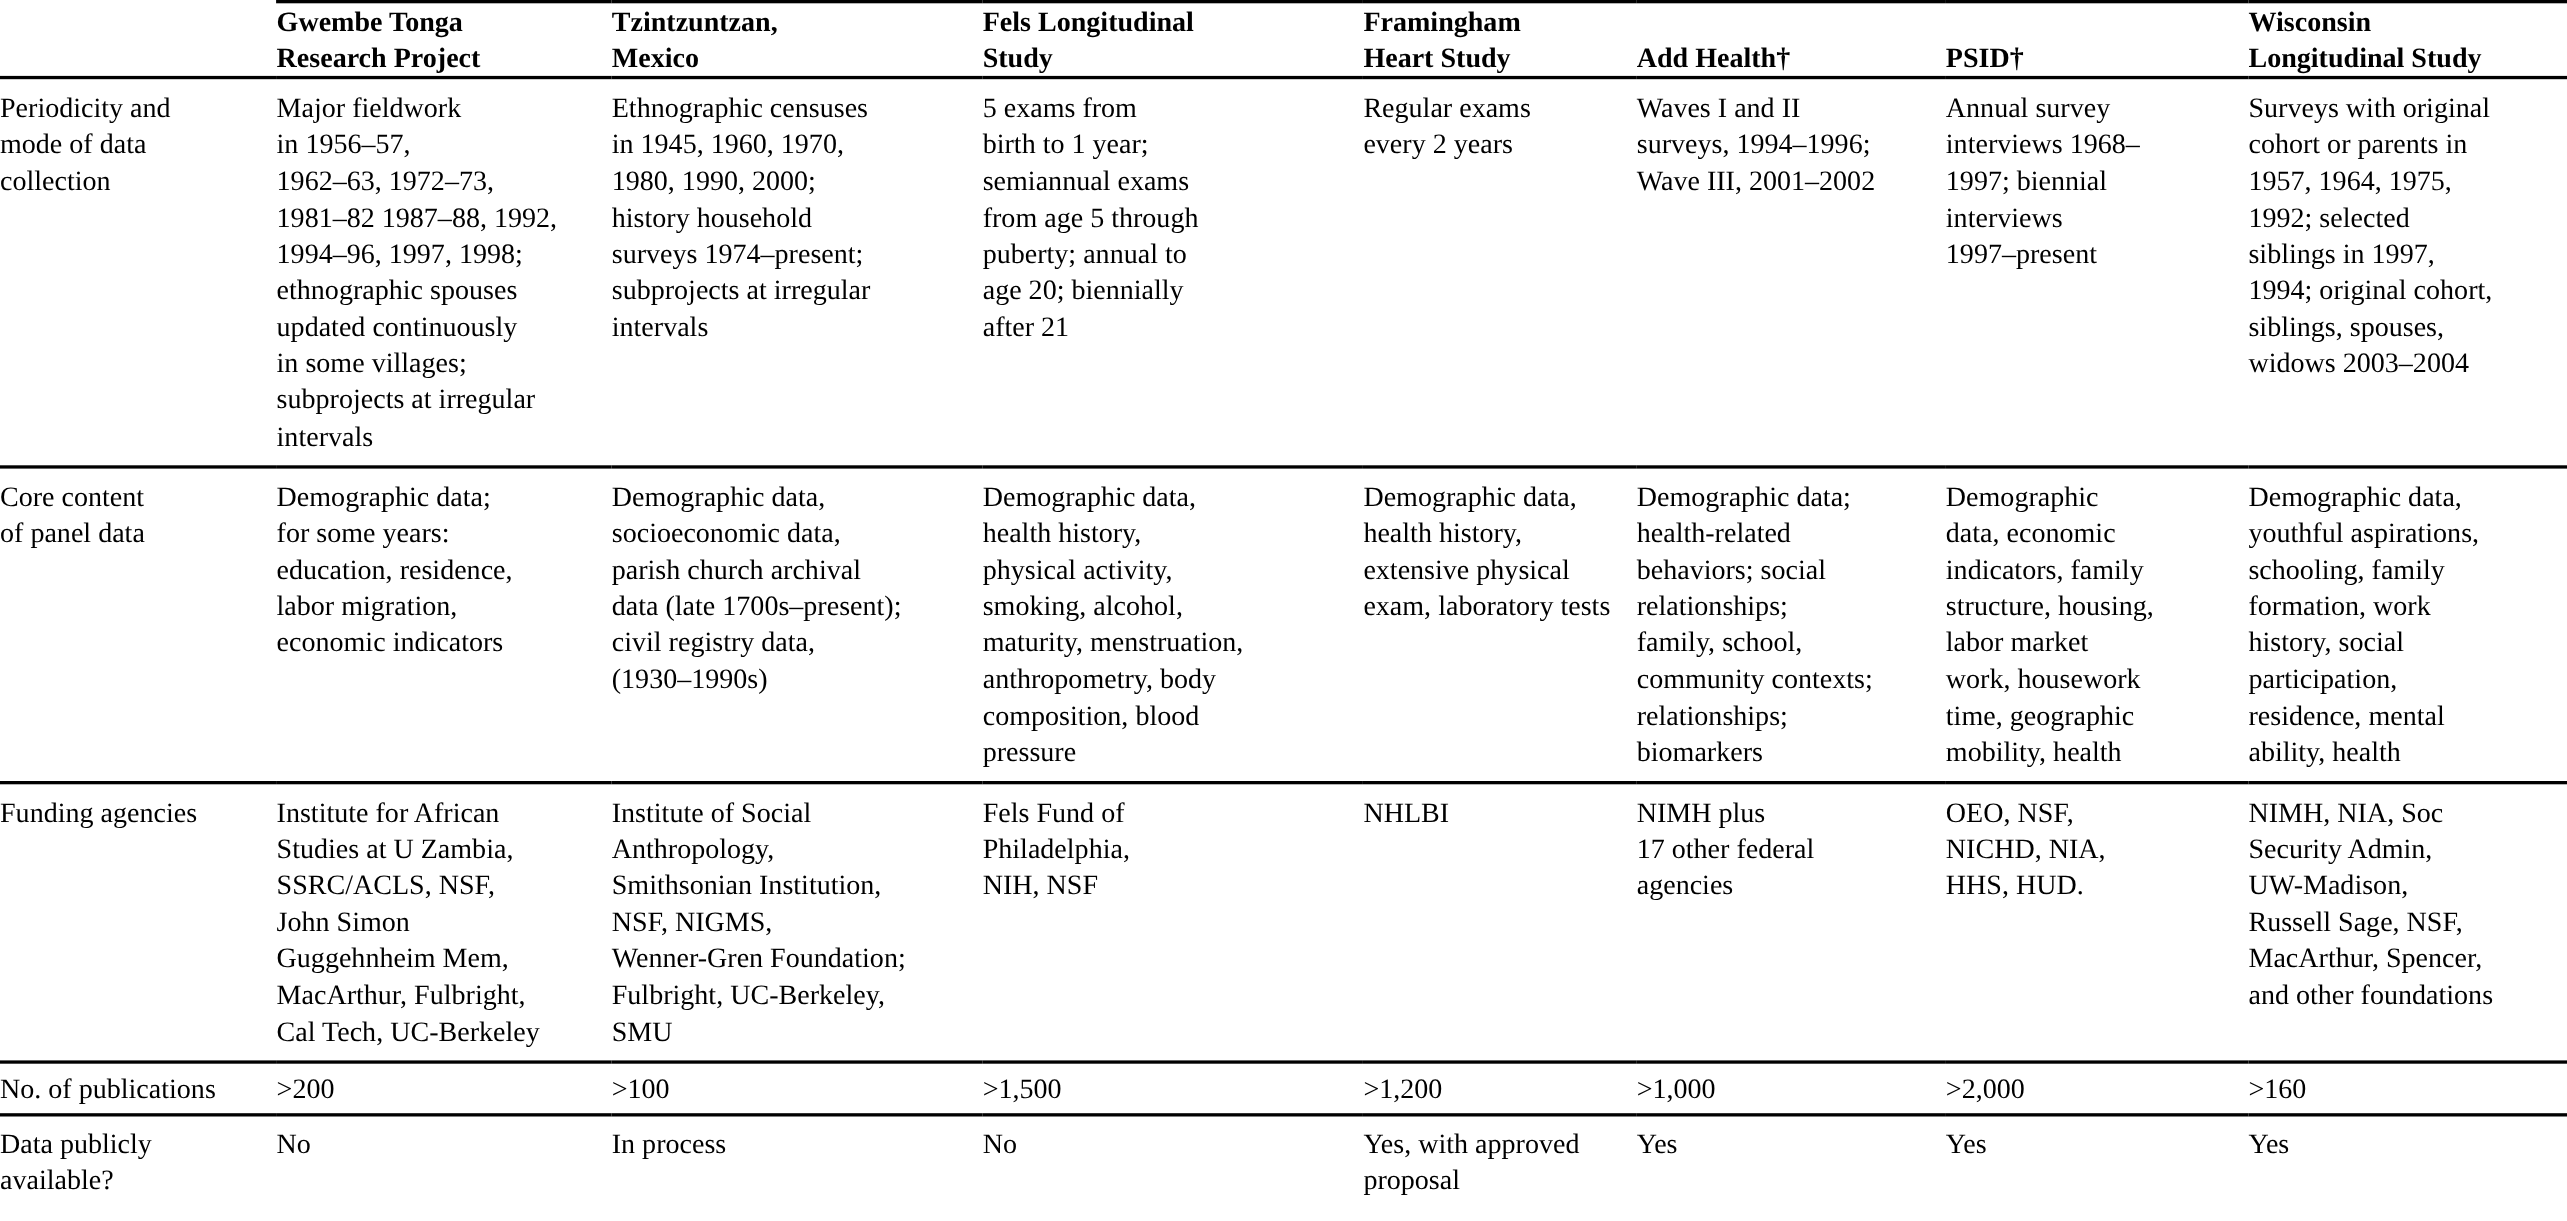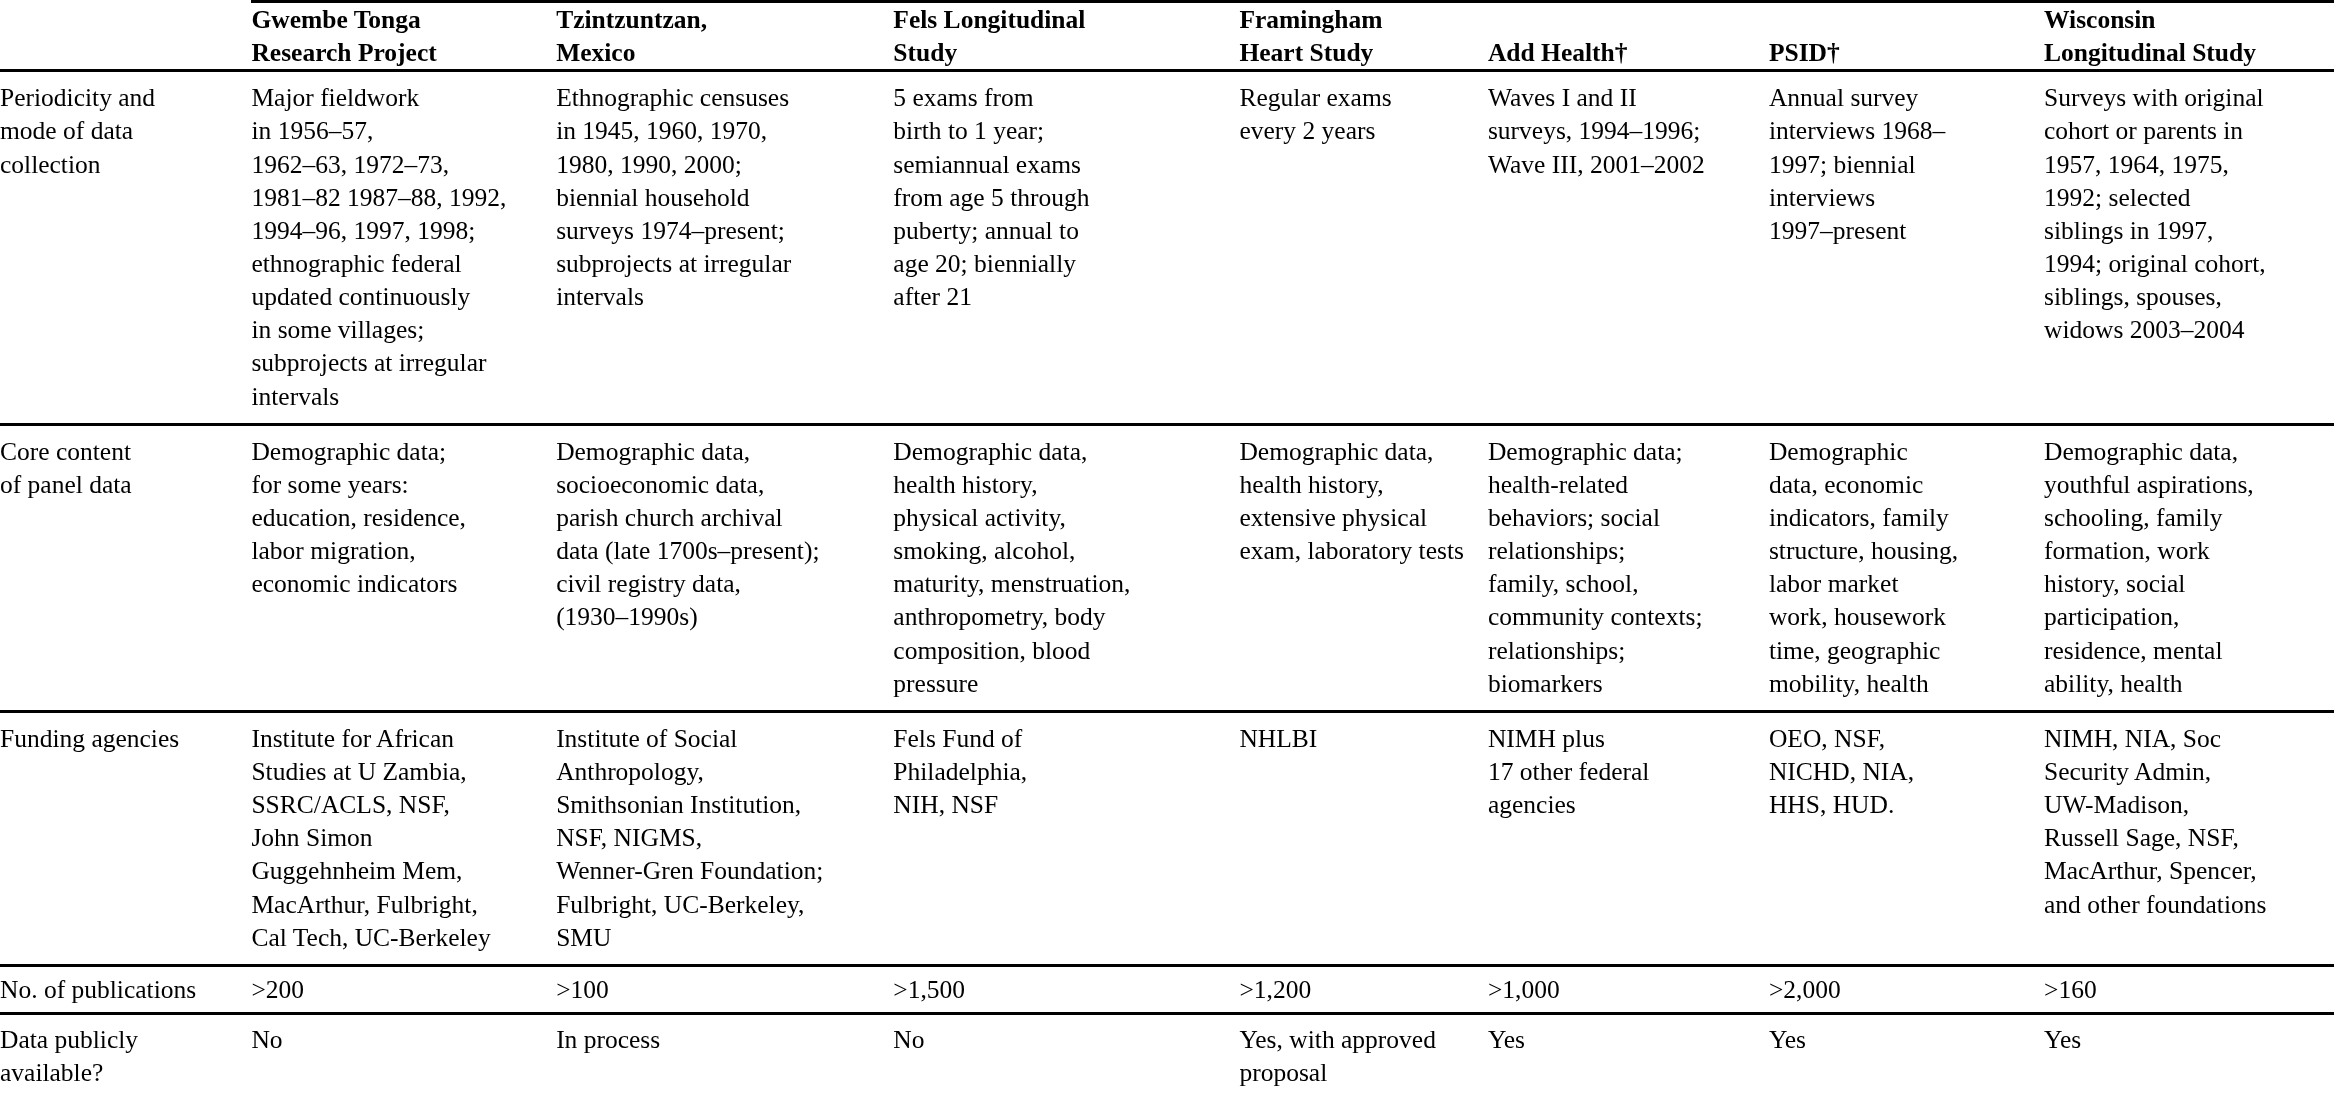--- a/index.html
+++ b/index.html
@@ -132,31 +132,31 @@
             <span class="cell-line">Periodicity and</span>
             <span class="cell-line">mode of data</span>
             <span class="cell-line">collection</span>
           </td>
           <td>
             <span class="cell-line">Major fieldwork</span>
             <span class="cell-line">in 1956–57,</span>
             <span class="cell-line">1962–63, 1972–73,</span>
             <span class="cell-line">1981–82 1987–88, 1992,</span>
             <span class="cell-line">1994–96, 1997, 1998;</span>
-            <span class="cell-line">ethnographic federal</span>
+            <span class="cell-line">ethnographic spouses</span>
             <span class="cell-line">updated continuously</span>
             <span class="cell-line">in some villages;</span>
             <span class="cell-line">subprojects at irregular</span>
             <span class="cell-line">intervals</span>
           </td>
           <td>
             <span class="cell-line">Ethnographic censuses</span>
             <span class="cell-line">in 1945, 1960, 1970,</span>
             <span class="cell-line">1980, 1990, 2000;</span>
-            <span class="cell-line">biennial household</span>
+            <span class="cell-line">history household</span>
             <span class="cell-line">surveys 1974–present;</span>
             <span class="cell-line">subprojects at irregular</span>
             <span class="cell-line">intervals</span>
           </td>
           <td>
             <span class="cell-line">5 exams from</span>
             <span class="cell-line">birth to 1 year;</span>
             <span class="cell-line">semiannual exams</span>
             <span class="cell-line">from age 5 through</span>
             <span class="cell-line">puberty; annual to</span>

